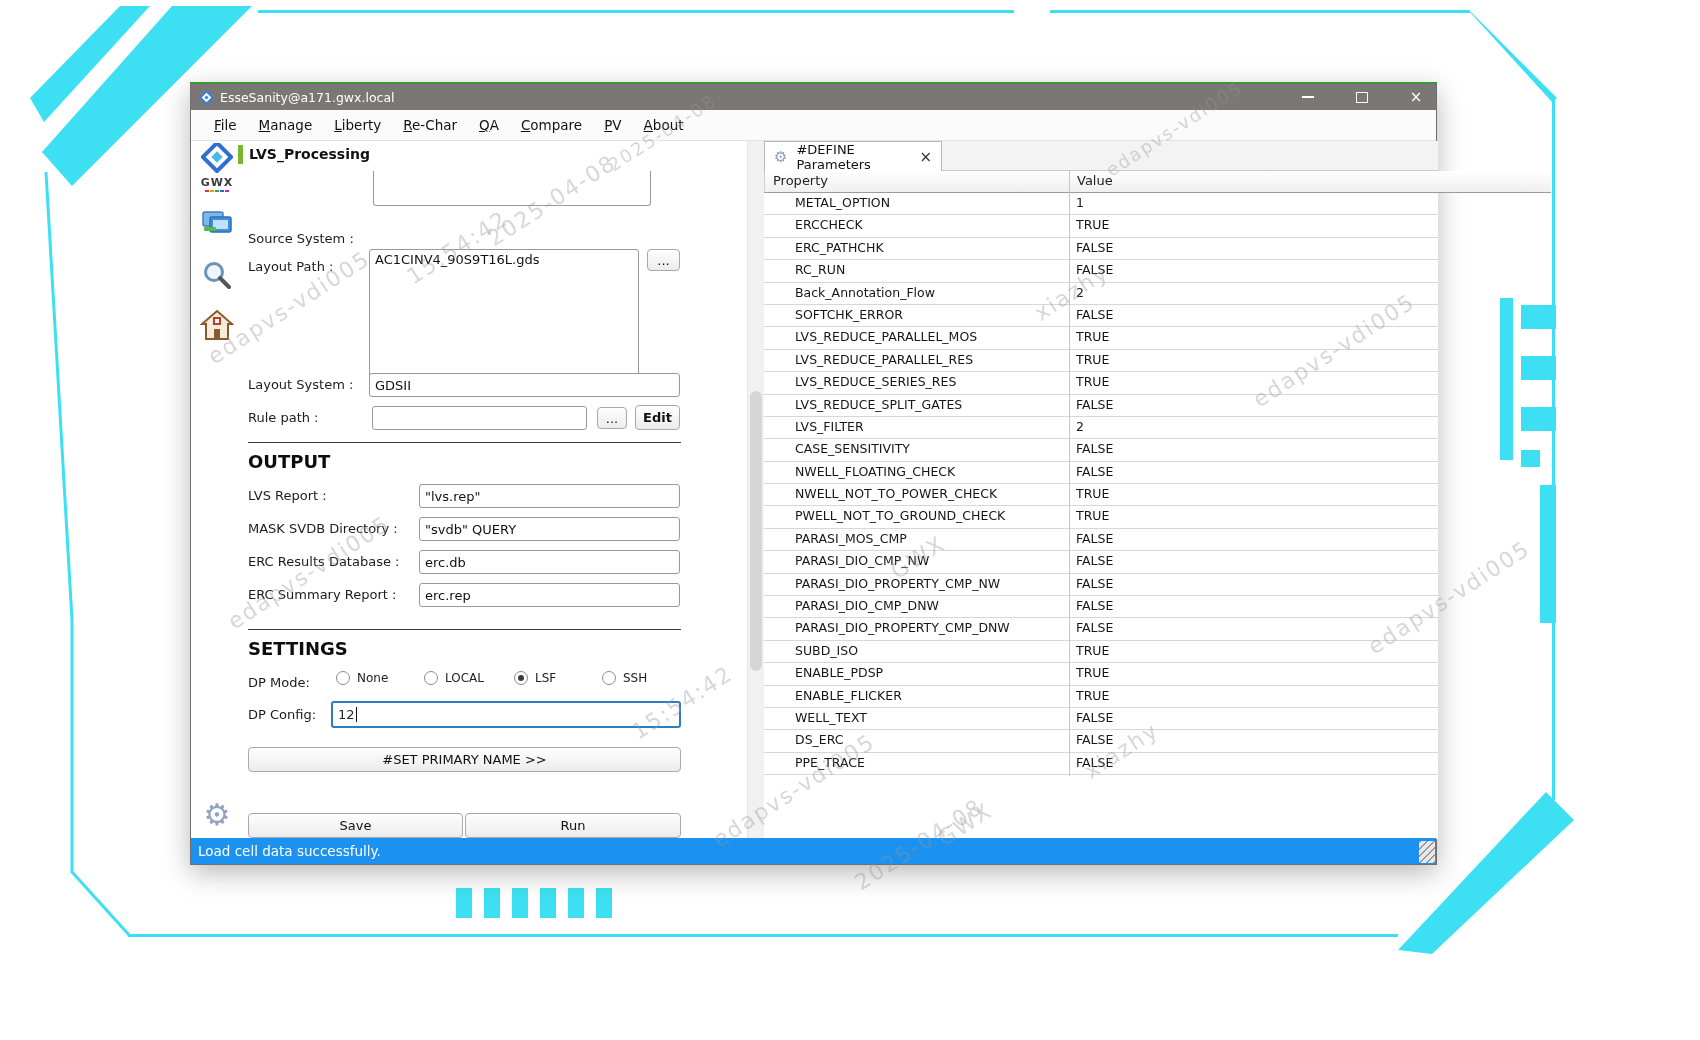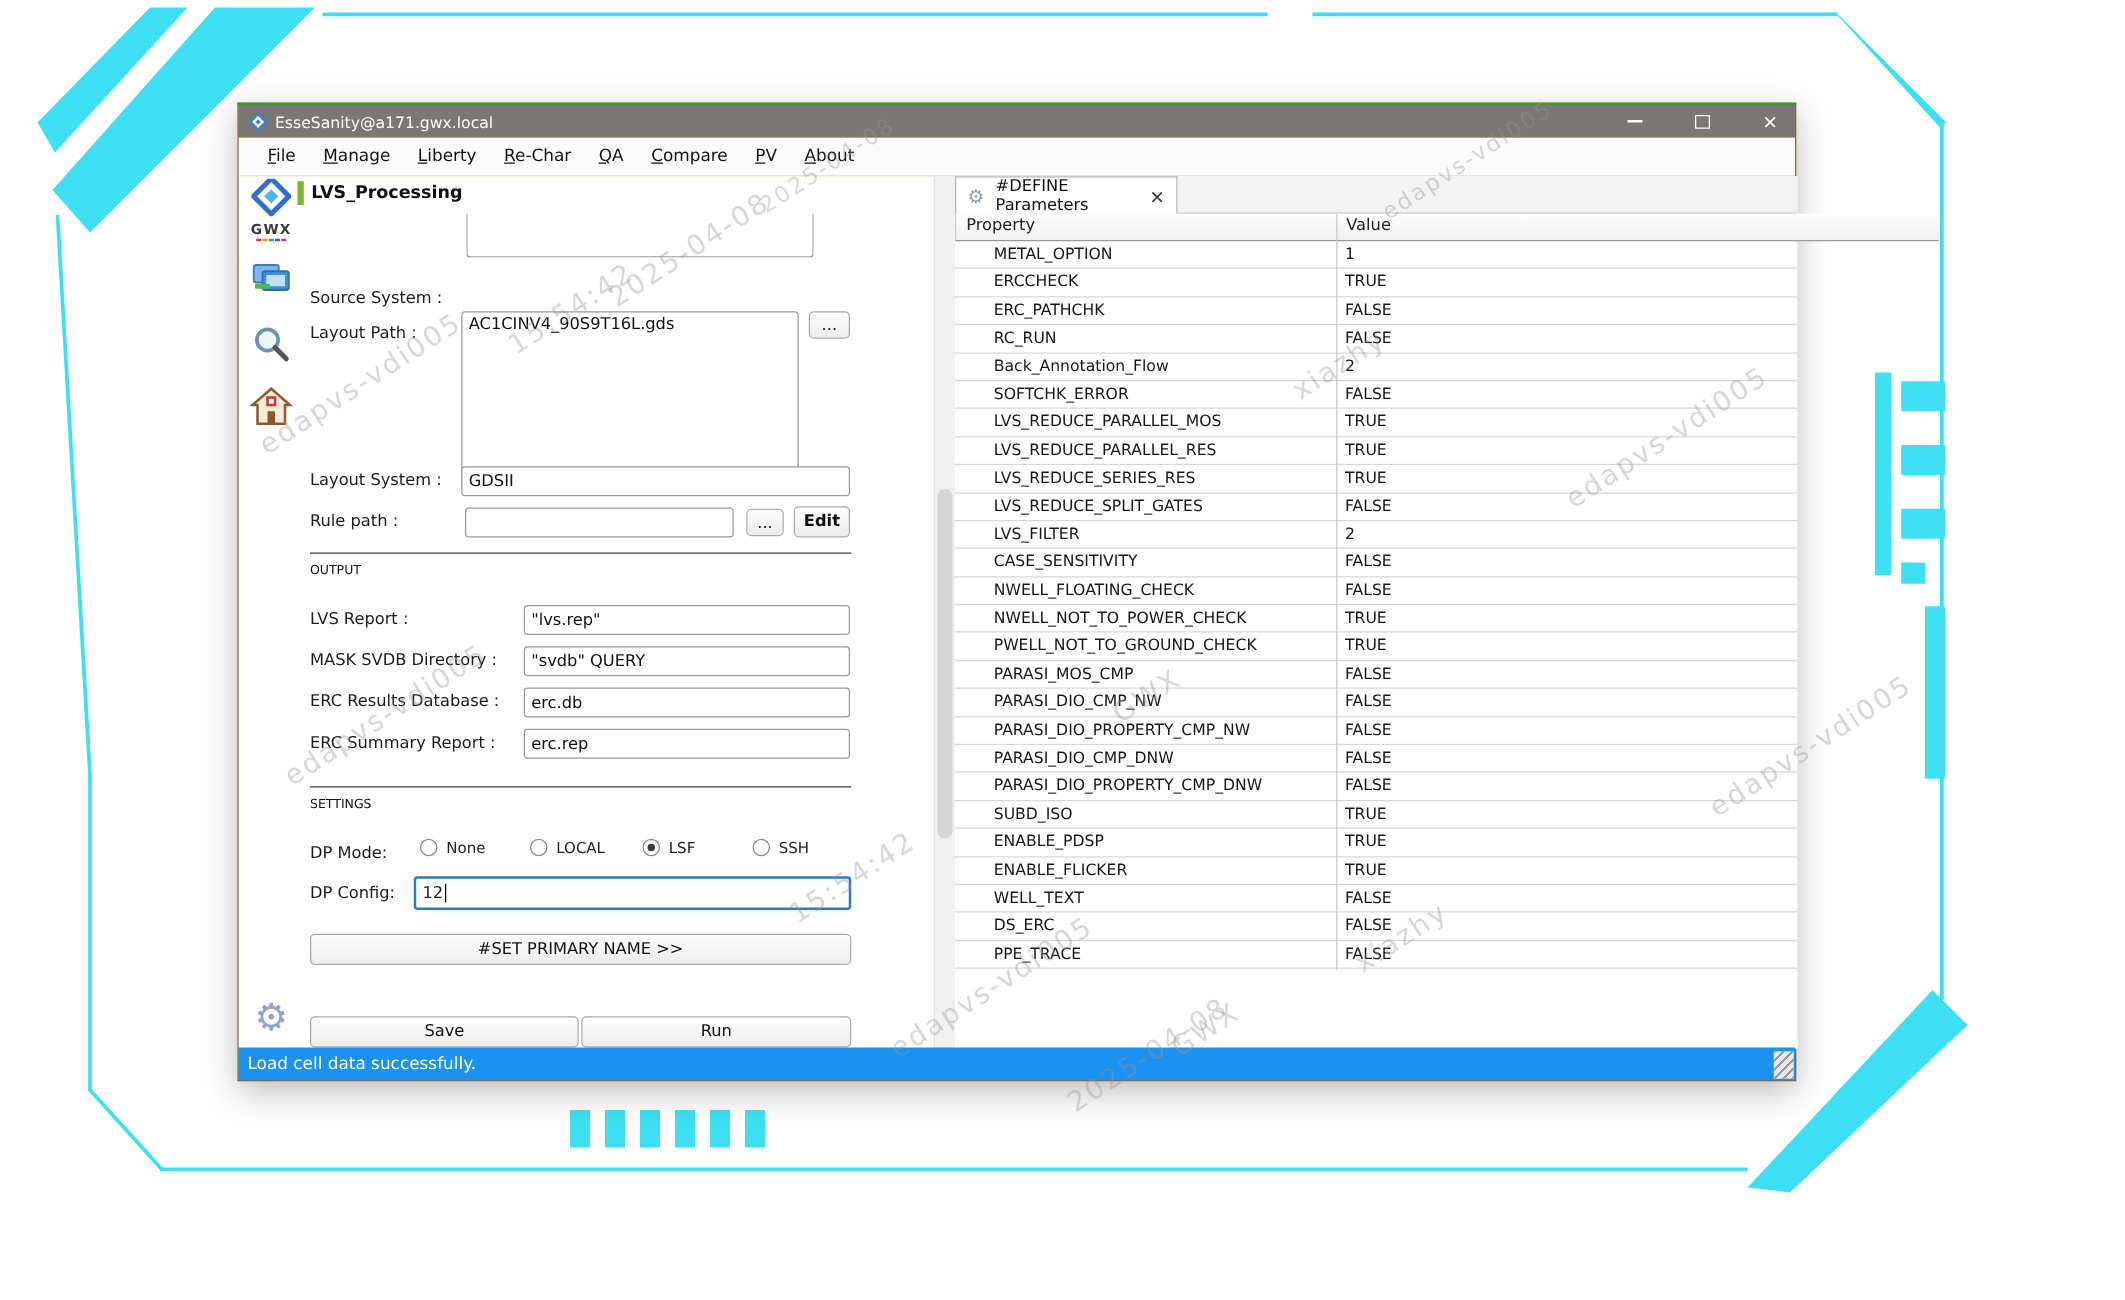--- a/index.html
+++ b/index.html
@@ -8,21 +8,21 @@
 
   
   .frame-svg{position:absolute;left:0;top:0;z-index:1;}
 
   
   .wm{position:absolute;z-index:60;pointer-events:none;color:rgba(150,150,150,.38);
       font-size:22px;letter-spacing:2px;transform:rotate(-33deg);white-space:nowrap;}
 
   
   .window{position:absolute;left:190px;top:82px;width:1247px;height:783px;z-index:10;
-          background:#eab308;border:1px solid #6f6f6f;border-top:2px solid #3a9a31;
+          background:#fdba74;border:1px solid #6f6f6f;border-top:2px solid #3a9a31;
           box-shadow:0 8px 26px rgba(0,0,0,.28);box-sizing:border-box;}
   .titlebar{position:relative;height:26px;background:#7b7775;display:flex;align-items:center;padding:0 8px;}
   .titlebar .ttl{color:#fff;font-size:12.5px;margin-left:6px;}
   .win-controls{position:absolute;right:10px;top:0;height:26px;display:flex;align-items:center;gap:34px;}
   .wc{width:20px;height:18px;display:flex;align-items:center;justify-content:center;cursor:default;}
   .wc-min i{display:block;width:12px;height:2px;background:#fff;}
   .wc-max i{display:block;width:10px;height:9px;border:1.5px solid #fff;}
   .wc-close{color:#fff;font-size:15px;line-height:15px;}
 
   .menubar{height:30px;background:#fbfbfb;border-bottom:1px solid #e3e3e3;display:flex;align-items:center;
@@ -45,21 +45,21 @@
   .tinput{position:absolute;box-sizing:border-box;border:1px solid #9a9a9a;border-radius:3px;background:#fff;
           font-family:inherit;font-size:13px;color:#111;padding:0 5px;height:24px;}
   .tarea{position:absolute;box-sizing:border-box;border:1px solid #9a9a9a;border-radius:3px;background:#fff;
          font-family:inherit;font-size:13px;color:#111;padding:2px 5px;resize:none;}
   .cutbox{position:absolute;left:182px;top:-4px;width:276px;height:66px;border:1px solid #9a9a9a;
           border-radius:0 0 3px 3px;border-top:none;background:#fff;}
   .btn{position:absolute;box-sizing:border-box;border:1px solid #a9a9a9;border-radius:4px;
        background:linear-gradient(#fefefe,#ececec);font-family:inherit;font-size:13px;color:#111;
        display:flex;align-items:center;justify-content:center;cursor:default;}
   .divider{position:absolute;left:57px;width:433px;height:0;border-top:1.5px solid #3c3c3c;}
-  .sec-title{position:absolute;left:57px;font-size:10px;font-weight:normal;color:#0d0d0d;}
+  .sec-title{position:absolute;left:57px;font-size:18px;font-weight:bold;color:#0d0d0d;}
 
   .radio-row{position:absolute;left:57px;top:530px;height:22px;}
   .dp-opt{position:absolute;display:flex;align-items:center;gap:7px;font-size:12px;}
   .radio{width:14px;height:14px;border:1px solid #8b8b8b;border-radius:50%;background:#fff;box-sizing:border-box;position:relative;}
   .radio.selected:after{content:"";position:absolute;left:3px;top:3px;width:6px;height:6px;border-radius:50%;background:#3d3d3d;}
 
   .focus-input{position:absolute;box-sizing:border-box;border:2px solid #2b7cc4;border-radius:3px;background:#fff;
                display:flex;align-items:center;padding:0 5px;font-size:13px;}
   .caret{width:1px;height:15px;background:#111;margin-left:1px;}
 

